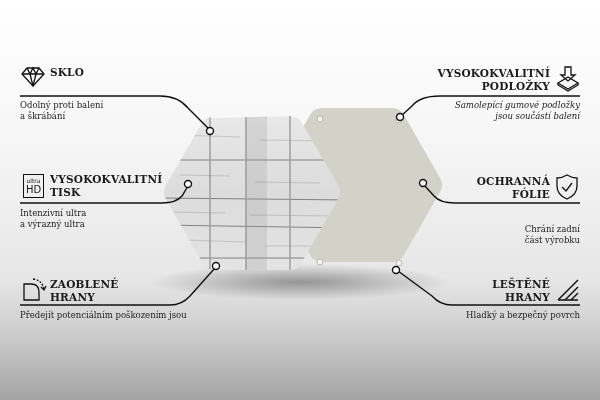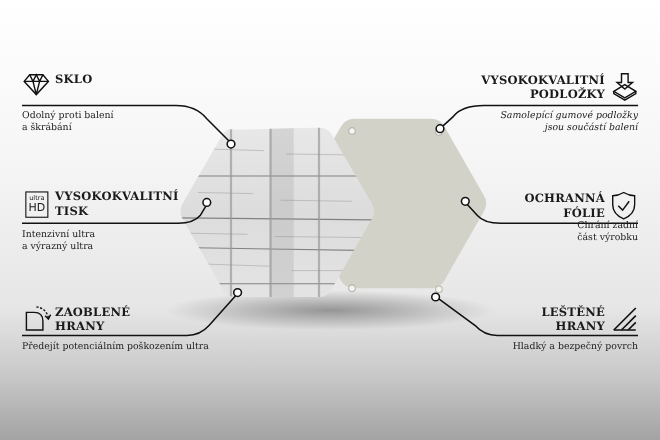--- a/index.html
+++ b/index.html
@@ -127,21 +127,21 @@
       <path d="M3,24 L3,8 L10,8 Q18,8 18,16 L18,24 Z"></path>
       <path d="M12,3 Q21,4 23,13" stroke-dasharray="2 1.5"></path>
       <path d="M20,11 L23,14 L25,10"></path>
     </g>
   </svg>
   <div class="title" style="position:absolute;left:30px;top:4px;">
     <div>ZAOBLENÉ</div>
     <div>HRANY</div>
   </div>
   <div class="desc" style="position:absolute;left:0;top:36px;white-space:nowrap;">
-    <div>Předejít potenciálním poškozením ultra</div>
+    <div>Předejít potenciálním poškozením jsou</div>
   </div>
 </div>
 
 <div class="feature right" style="left:400px;top:64px;width:180px;height:60px;">
   <svg class="icon" style="right:0;top:2px;" width="24" height="26" viewBox="0 0 24 26">
     <g fill="none" stroke="#111" stroke-width="1.3">
       <path d="M9,1 L15,1 L15,9 L19,9 L12,15 L5,9 L9,9 Z"></path>
       <path d="M2,17 L12,11 L22,17 L12,23 Z"></path>
       <path d="M2,17 L2,19 L12,25 L22,19 L22,17"></path>
     </g>
@@ -160,21 +160,21 @@
   <svg class="icon" style="right:2px;top:2px;" width="22" height="26" viewBox="0 0 22 26">
     <g fill="none" stroke="#111" stroke-width="1.3">
       <path d="M11,1 Q16,4 21,4 L21,12 Q21,21 11,25 Q1,21 1,12 L1,4 Q6,4 11,1 Z"></path>
       <path d="M6,13 L10,17 L16,9"></path>
     </g>
   </svg>
   <div class="title" style="position:absolute;right:30px;top:3px;">
     <div>OCHRANNÁ</div>
     <div>FÓLIE</div>
   </div>
-  <div class="desc" style="position:absolute;right:0;top:28px;white-space:nowrap;text-align:center;">
+  <div class="desc" style="position:absolute;right:0;top:52px;white-space:nowrap;text-align:center;">
     <div>Chrání zadní</div>
     <div>část výrobku</div>
   </div>
 </div>
 
 <div class="feature right" style="left:380px;top:274px;width:200px;height:60px;">
   <svg class="icon" style="right:0;top:4px;" width="24" height="24" viewBox="0 0 24 24">
     <g stroke="#111" stroke-width="1.5">
       <line x1="2" y1="22" x2="22" y2="2"></line>
       <line x1="9" y1="22" x2="22" y2="9"></line>

